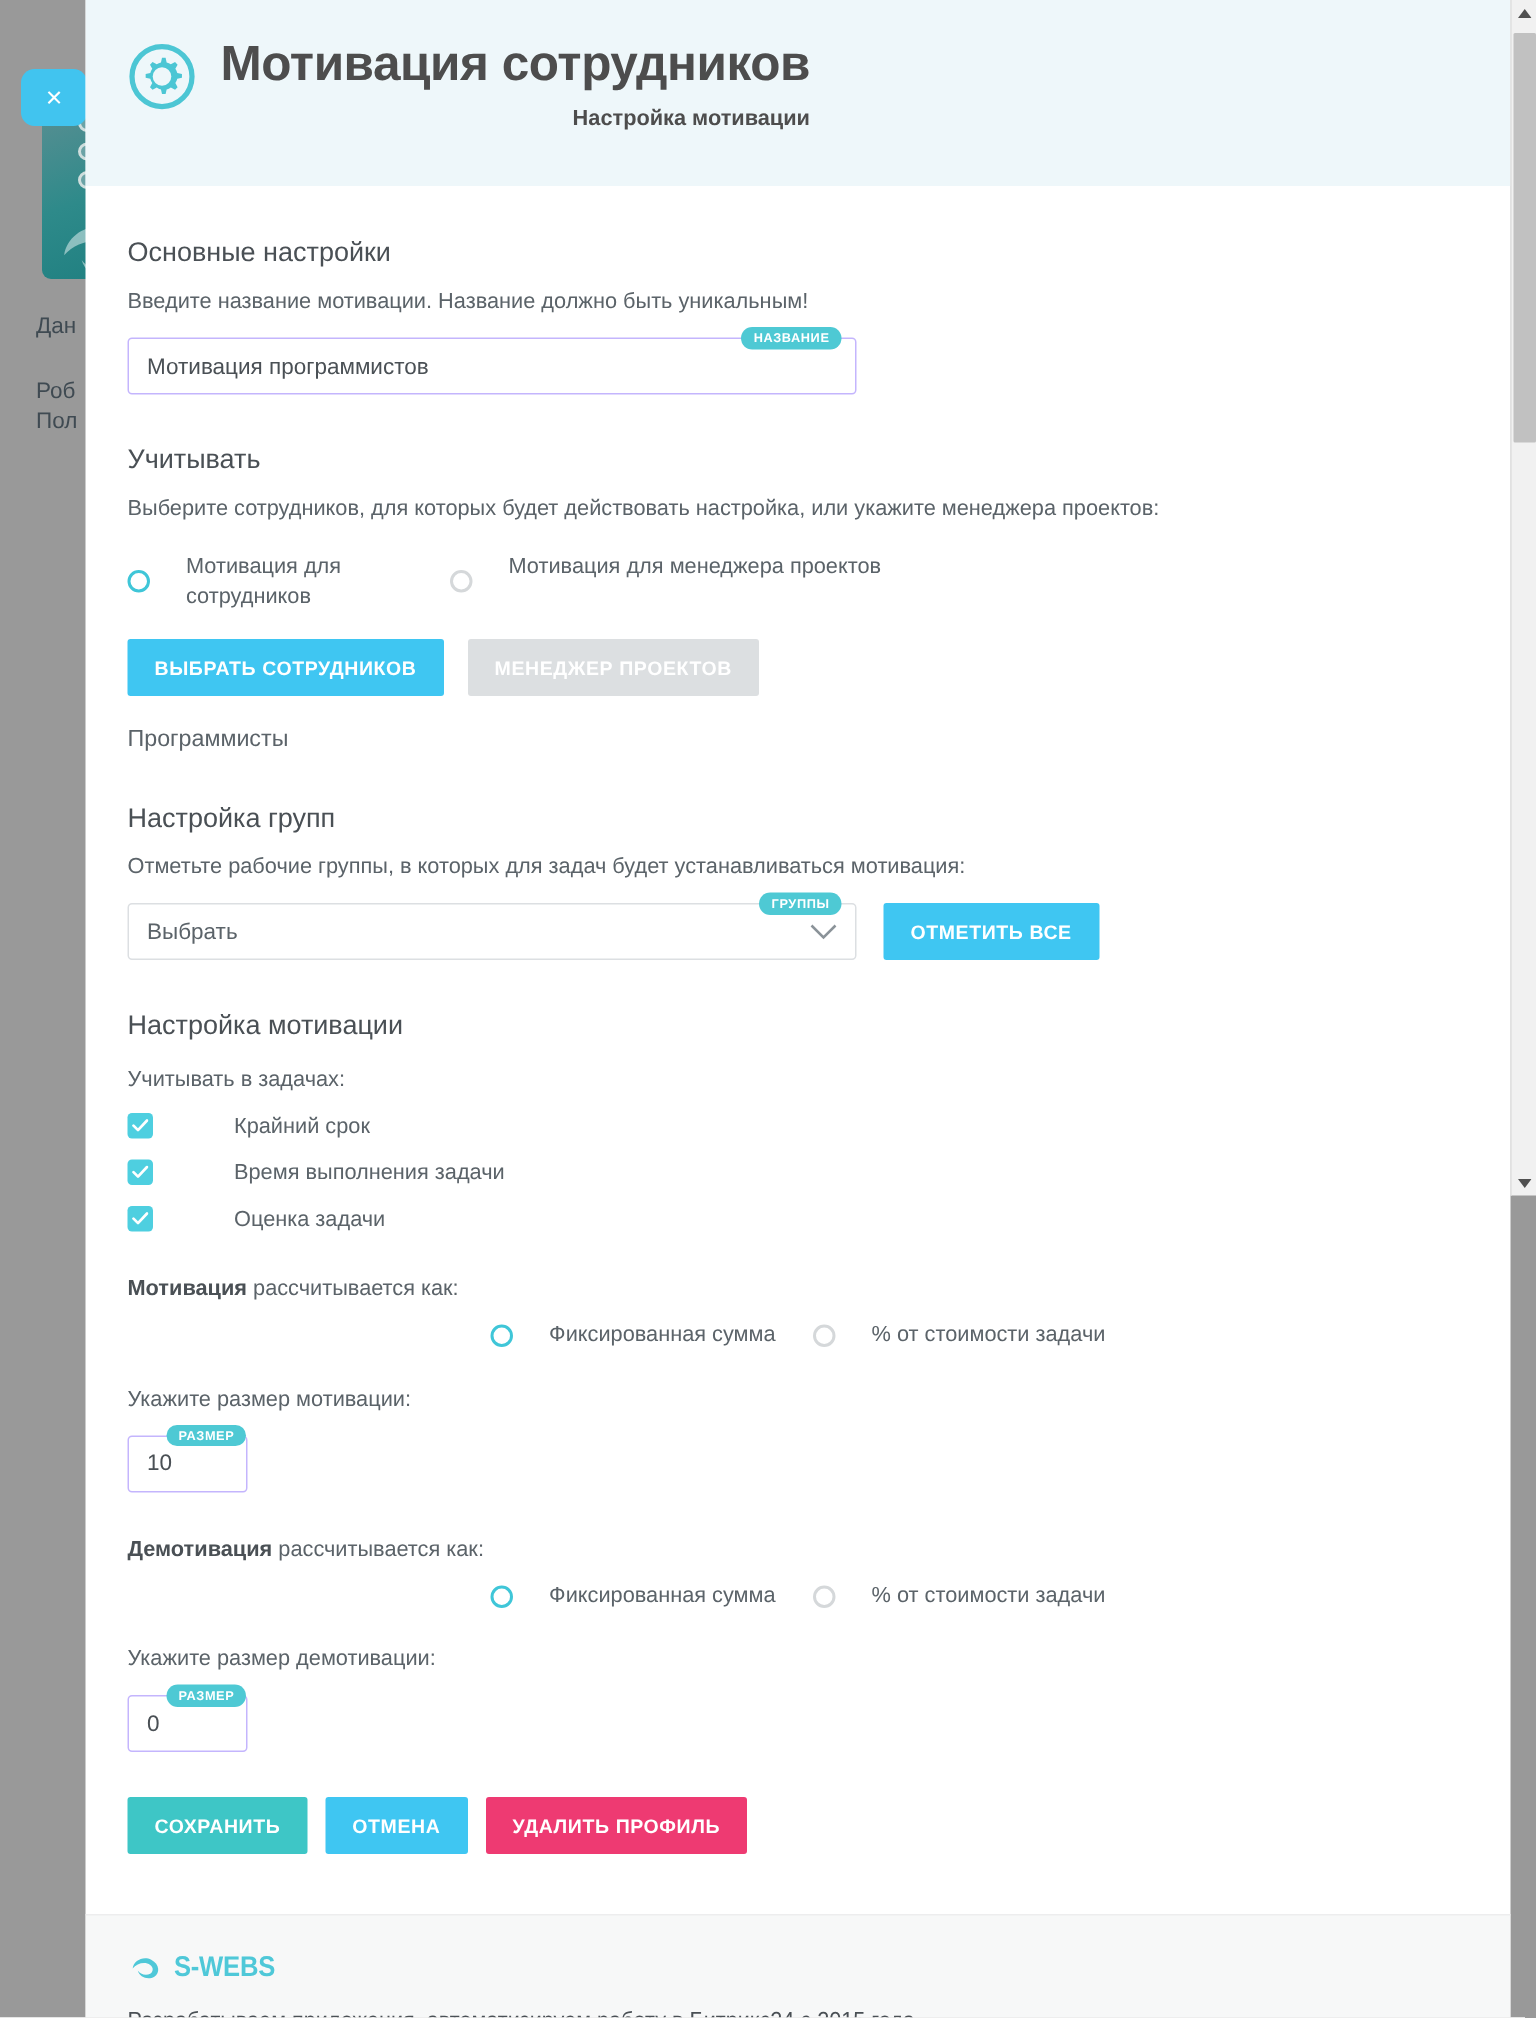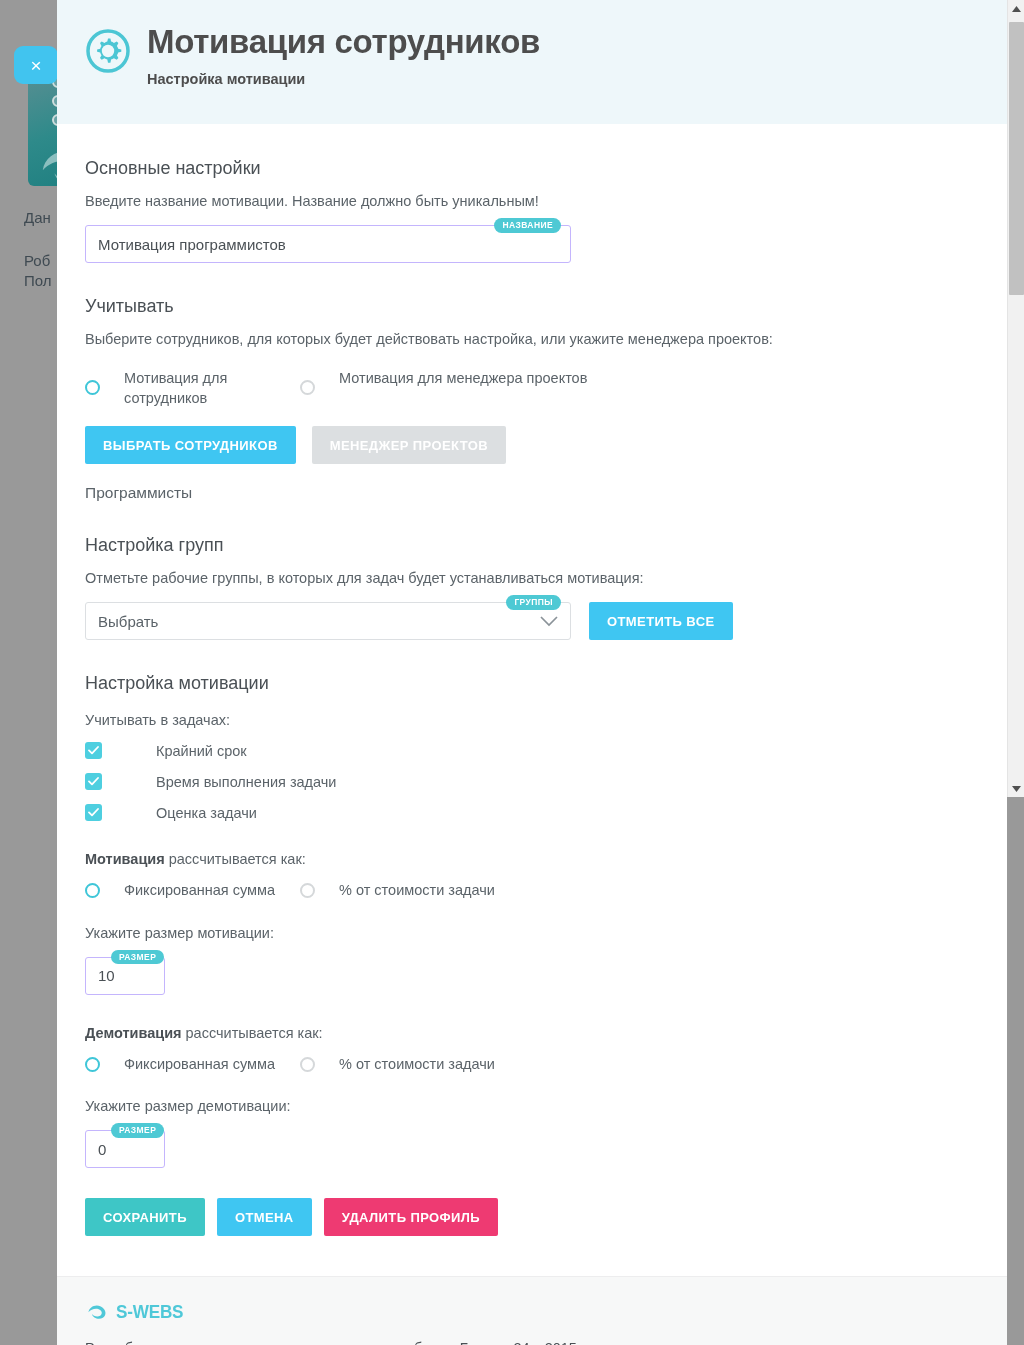--- a/index.html
+++ b/index.html
@@ -96,20 +96,21 @@
     z-index: 5;
   }
 
   .modal-header {
     background: #eef7fa;
     padding: 22px 0 26px 28px;
     display: flex;
     align-items: flex-start;
     gap: 16px;
     height: 124px;
+    text-align: right;
   }
   .gear-icon { flex: 0 0 auto; margin-top: 6px; }
   .header-text { padding-top: 2px; }
   .header-title {
     font-size: 33px;
     font-weight: bold;
     color: #4d4d4d;
     line-height: 1.12;
     letter-spacing: -.3px;
   }
@@ -177,21 +178,21 @@
     border: 2px solid #d5d8da;
     margin-top: 11px;
     background: #fff;
   }
   .radio.on { border-color: #3fc6d8; }
   .radio-lbl {
     font-size: 14.5px;
     color: #5b6369;
     line-height: 1.35;
   }
-  .radio-row.inline { align-items: center; margin-top: 14px; }
+  .radio-row.inline { align-items: center; margin-top: 14px; justify-content: center; }
   .radio-row.inline .radio { margin-top: 0; }
   .radio-row.inline .radio-opt.c1 { width: 215px; align-items: center; }
   .radio-row.inline .radio-opt { align-items: center; }
 
   
   .btn-row { display: flex; gap: 16px; margin-top: 18px; }
   button.btn {
     font-family: inherit;
     font-size: 13px;
     font-weight: bold;

